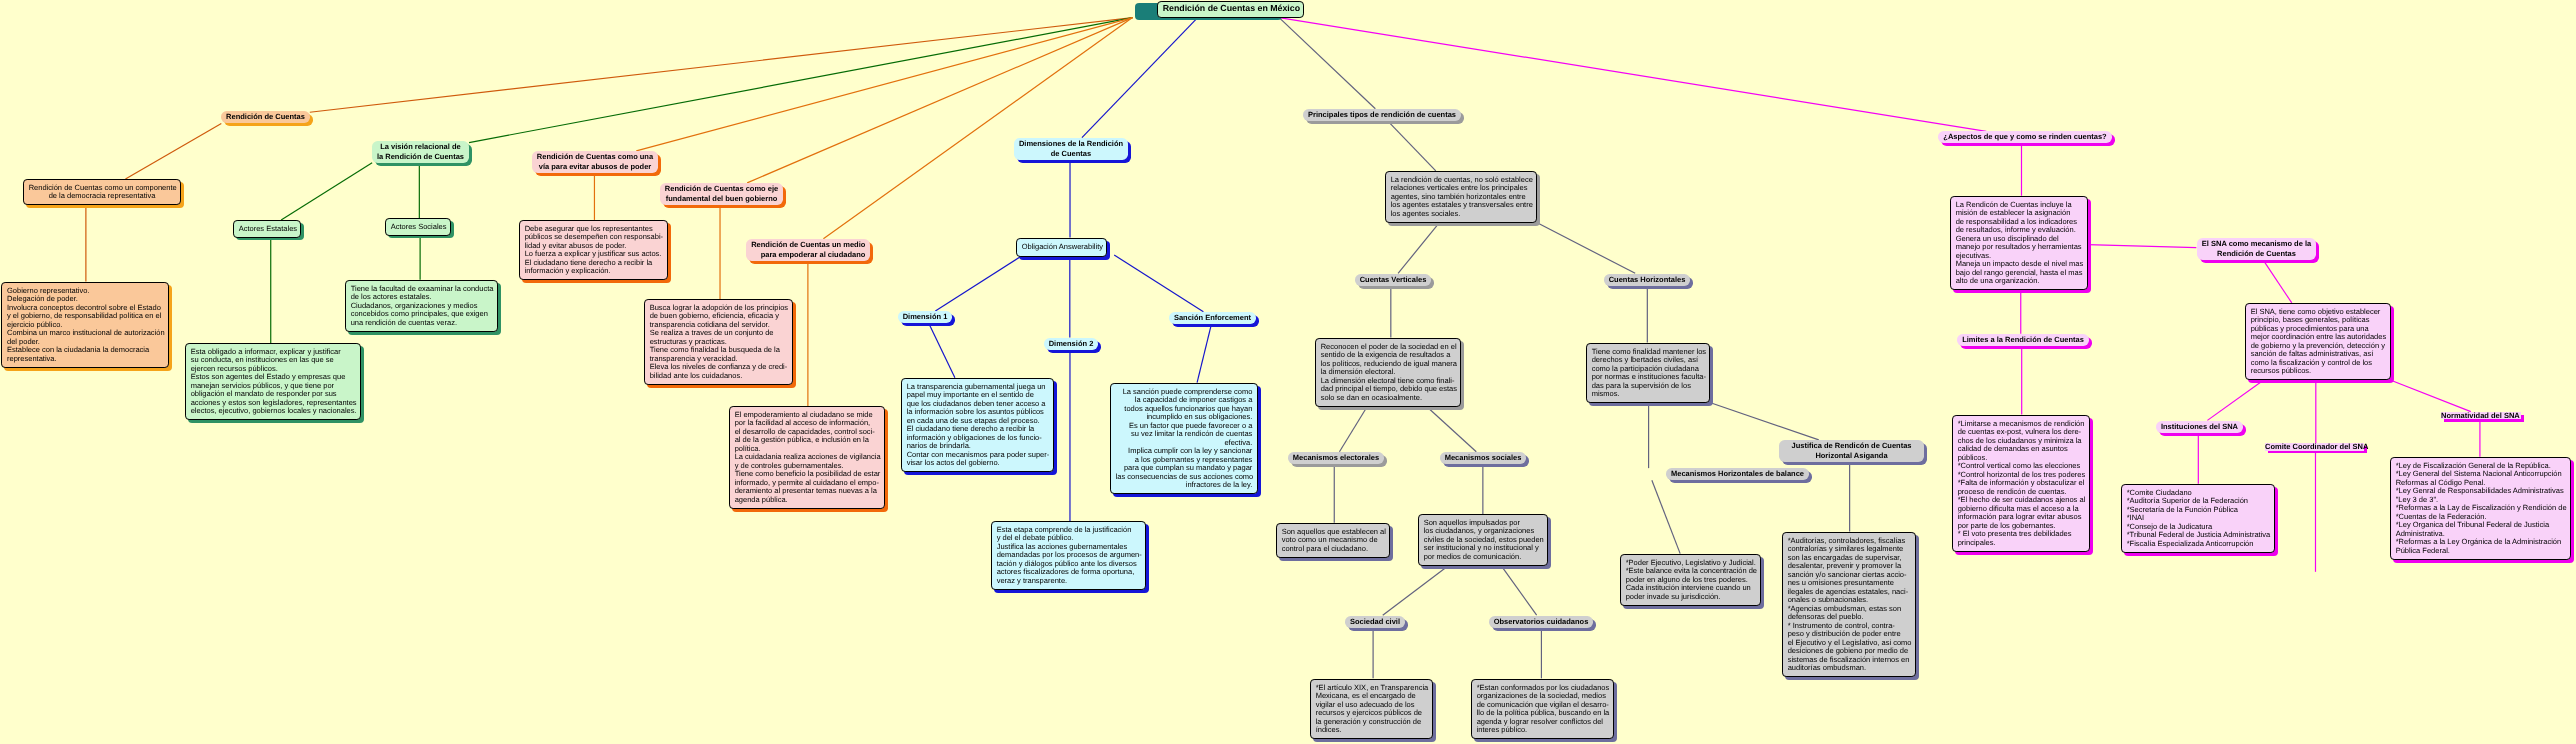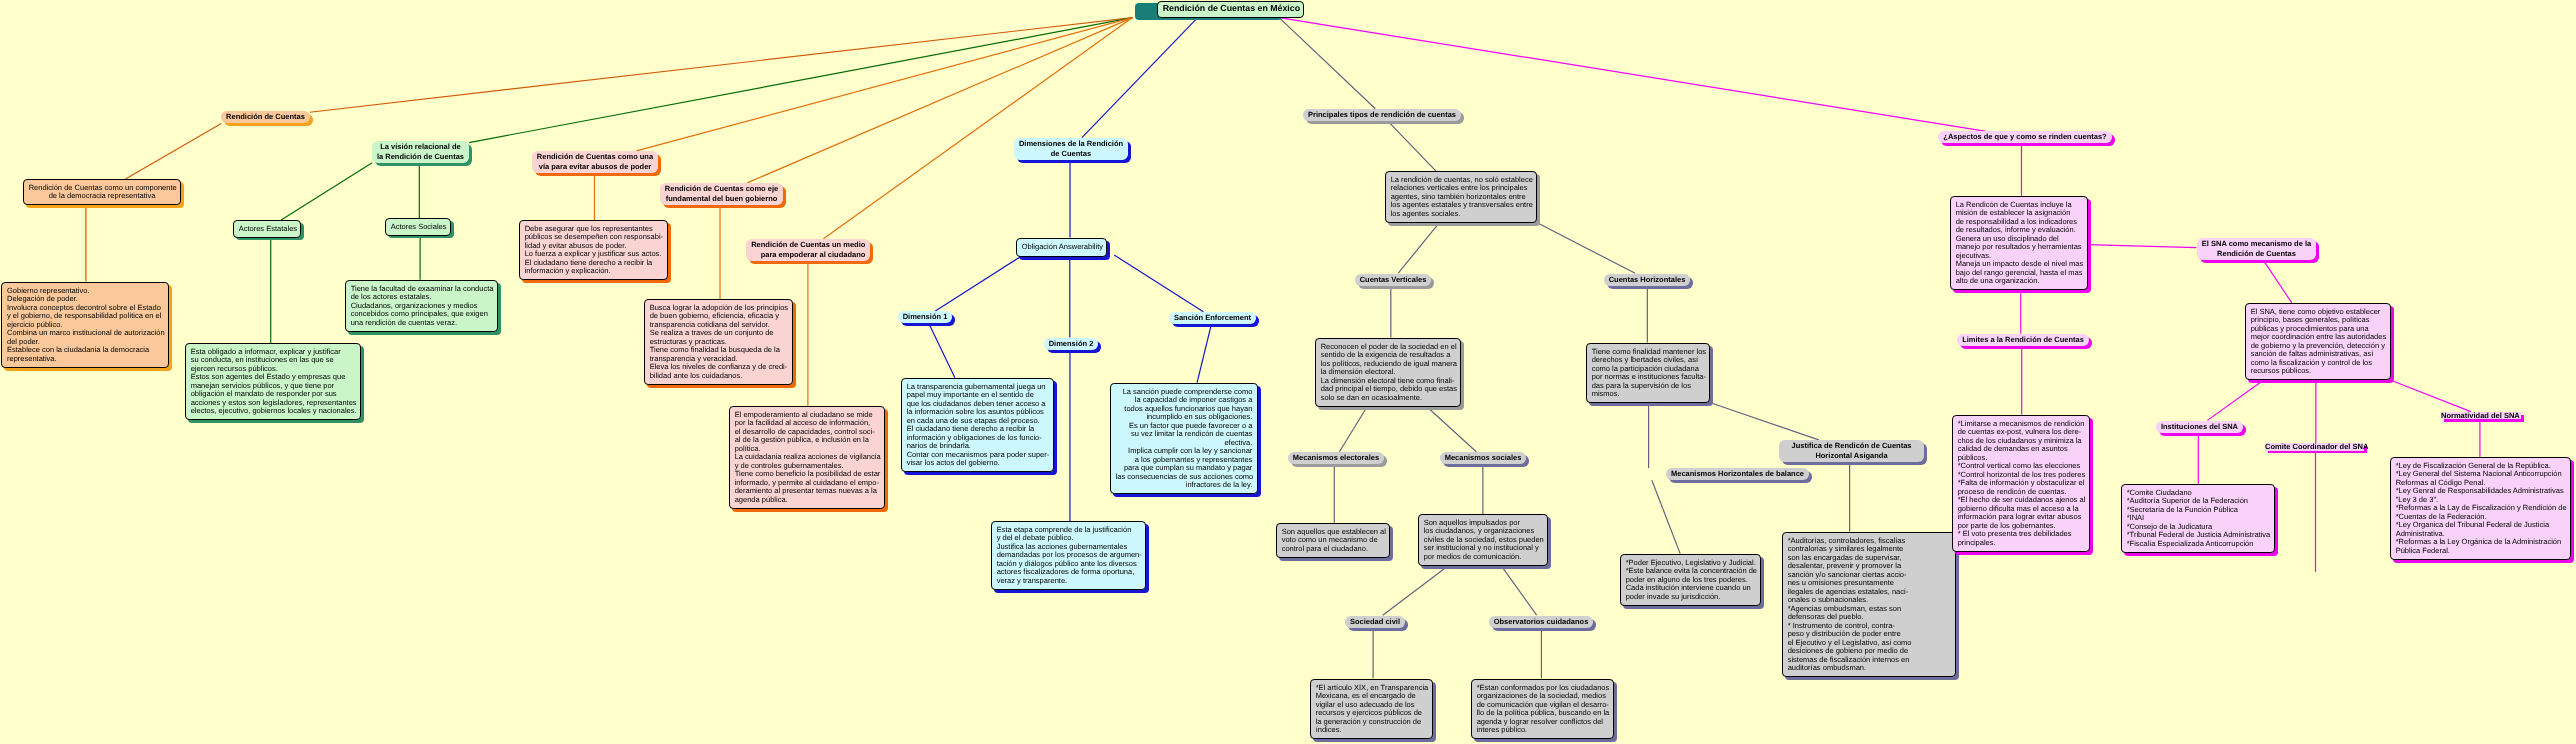--- a/index.html
+++ b/index.html
@@ -429,21 +429,21 @@
 poder invade su jurisdicción.</div>
       </div>
     </div>
   <div class="node topic" style="left:1779px;top:440px;width:145px;height:22px;">
       <div class="shadow" style="background:#6e6e9e"></div>
       <div class="body" style="background:#cfcfcf">
         <div class="txt" style="text-align:center">Justifica de Rendicón de Cuentas
 Horizontal Asiganda</div>
       </div>
     </div>
-  <div class="node detail" style="left:1782px;top:532px;width:134px;height:145px;padding-left:40px;">
+  <div class="node detail" style="left:1782px;top:532px;width:134px;height:145px;">
       <div class="shadow" style="background:#6e6e9e"></div>
       <div class="body" style="background:#cfcfcf">
         <div class="txt" style="text-align:left">*Auditorías, controladores, fiscalías
 contralorías y similares legalmente
 son las encargadas de supervisar,
 desalentar, prevenir y promover la
 sanción y/o sancionar ciertas accio-
 nes u omisiones presuntamente
 ilegales de agencias estatales, naci-
 onales o subnacionales.

